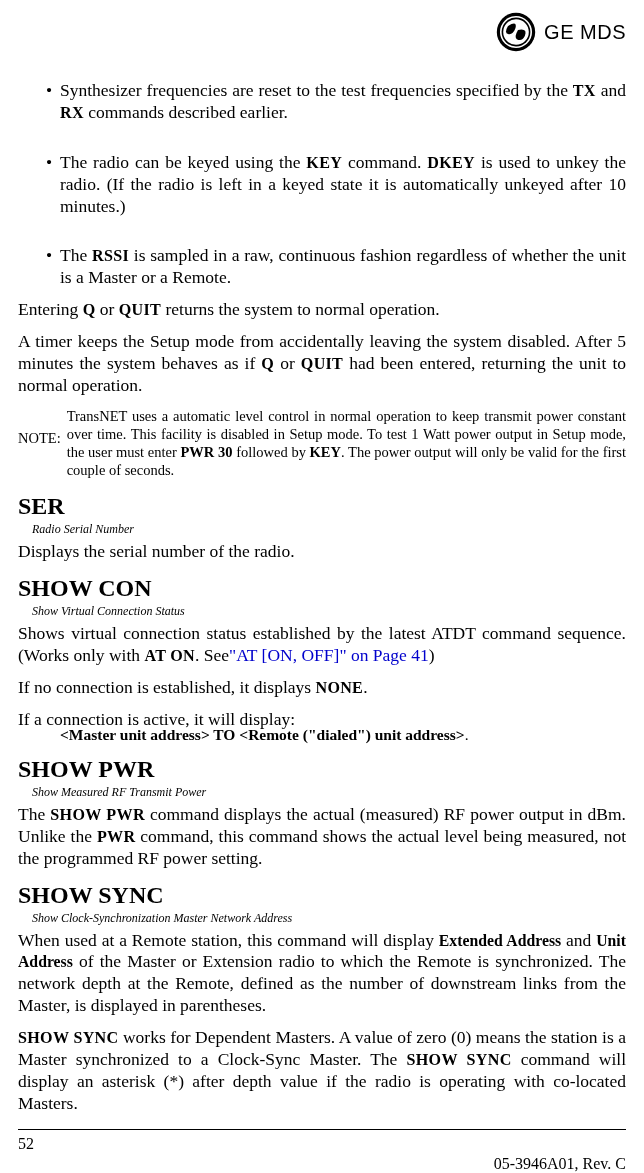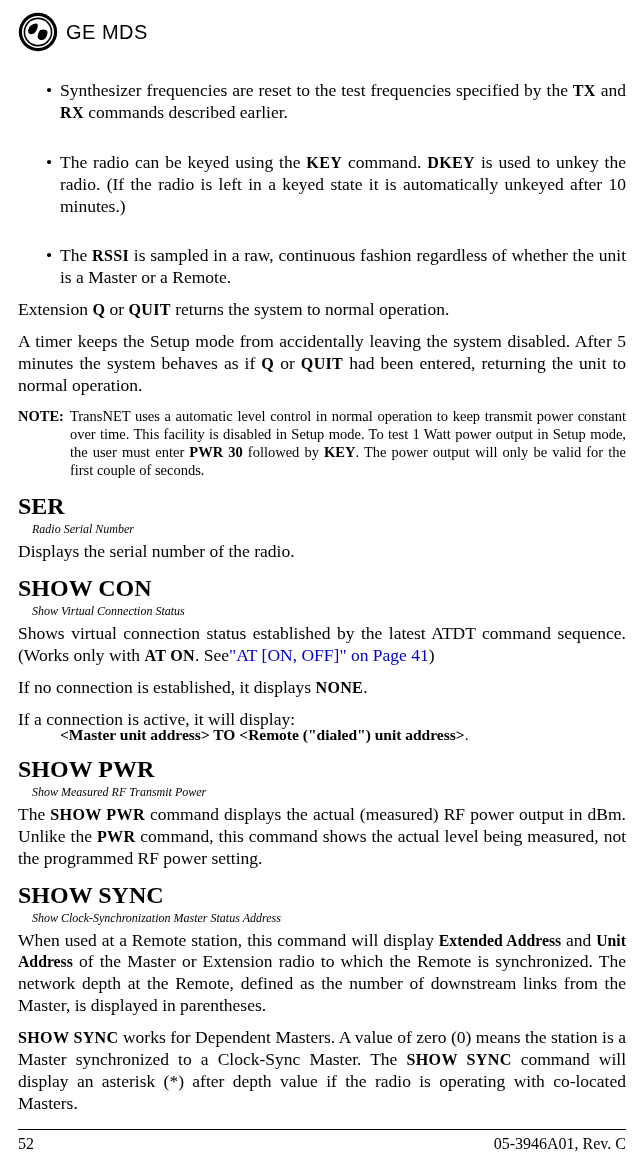--- a/index.html
+++ b/index.html
@@ -11,20 +11,21 @@
     padding: 12px 18px 14px 18px;
     width: 644px;
     box-sizing: border-box;
     background: #fff;
   }
   .header-logo {
     display: flex;
     align-items: center;
     gap: 8px;
     margin-bottom: 14px;
+    justify-content: flex-end;
   }
   .ge-monogram {
     width: 40px;
     height: 40px;
     display: block;
   }
   .brand-text {
     font-family: Arial, Helvetica, sans-serif;
     font-weight: 400;
     font-size: 20px;
@@ -51,21 +52,21 @@
   p { margin: 0 0 10px 0; text-align: justify; }
   .sc { font-variant: small-caps; letter-spacing: 0.3px; font-weight: bold; font-size: 0.92em; }
   .note-block {
     display: flex;
     gap: 6px;
     font-size: 14.5px;
     line-height: 1.25;
     margin: 6px 0 12px 0;
     text-align: justify;
   }
-  .note-label { font-weight: bold; white-space: nowrap; }
+  .note-label { font-weight: normal; white-space: nowrap; margin-top: 22px; }
   .cmd-head {
     font-weight: bold;
     font-size: 24px;
     margin: 8px 0 0 0;
   }
   .cmd-sub {
     font-style: italic;
     font-size: 12px;
     margin: 1px 0 4px 14px;
   }
@@ -76,20 +77,21 @@
     margin-top: -6px;
     margin-bottom: 10px;
   }
   .footer {
     border-top: 1px solid #000;
     margin-top: 14px;
     padding-top: 4px;
     display: flex;
     justify-content: space-between;
     font-size: 16px;
+    flex-direction: column;
   }
   .footer .pn { width: 40px; }
   .footer .mid { flex: 1; text-align: left; padding-left: 40px;}
   .footer .rev { text-align: right; }
   .b { font-weight: bold; }
   .sans-sc { font-family: inherit; font-weight: bold; font-size: 0.9em; }
 </style>
 </head>
 <body>
 
@@ -111,21 +113,21 @@
   </li>
   <li>
     <span>The radio can be keyed using the </span><span class="sc">KEY</span><span> command. </span><span class="sc">DKEY</span><span> is used to unkey the radio. (If the radio is left in a keyed state it is automatically unkeyed after 10 minutes.)</span>
   </li>
   <li>
     <span>The </span><span class="sc">RSSI</span><span> is sampled in a raw, continuous fashion regardless of whether the unit is a Master or a Remote.</span>
   </li>
 </ul>
 
 <p>
-  <span>Extension </span><span class="sc">Q</span><span> or </span><span class="sc">QUIT</span><span> returns the system to normal operation.</span>
+  <span>Entering </span><span class="sc">Q</span><span> or </span><span class="sc">QUIT</span><span> returns the system to normal operation.</span>
 </p>
 
 <p>
   <span>A timer keeps the Setup mode from accidentally leaving the system disabled. After 5 minutes the system behaves as if </span><span class="sc">Q</span><span> or </span><span class="sc">QUIT</span><span> had been entered, returning the unit to normal operation.</span>
 </p>
 
 <div class="note-block">
   <div class="note-label">NOTE:</div>
   <div>
     <span>TransNET uses a automatic level control in normal operation to keep transmit power constant over time. This facility is disabled in Setup mode. To test 1 Watt power output in Setup mode, the user must enter </span><span class="b">PWR 30</span><span> followed by </span><span class="b">KEY</span><span>. The power output will only be valid for the first couple of seconds.</span>
@@ -149,21 +151,21 @@
   <span class="b">&lt;Master unit address&gt; TO &lt;Remote ("dialed") unit address&gt;</span><span>.</span>
 </p>
 
 <div class="cmd-head">SHOW PWR</div>
 <div class="cmd-sub">Show Measured RF Transmit Power</div>
 <p>
   <span>The </span><span class="sc">SHOW PWR</span><span> command displays the actual (measured) RF power output in dBm. Unlike the </span><span class="sc">PWR</span><span> command, this command shows the actual level being measured, not the programmed RF power setting.</span>
 </p>
 
 <div class="cmd-head">SHOW SYNC</div>
-<div class="cmd-sub">Show Clock-Synchronization Master Status Address</div>
+<div class="cmd-sub">Show Clock-Synchronization Master Network Address</div>
 <p>
   <span>When used at a Remote station, this command will display </span><span class="sans-sc">Extended Address</span><span> and </span><span class="sans-sc">Unit Address</span><span> of the Master or Extension radio to which the Remote is synchronized. The network depth at the Remote, defined as the number of downstream links from the Master, is displayed in parentheses.</span>
 </p>
 <p>
   <span class="sc">SHOW SYNC</span><span> works for Dependent Masters. A value of zero (0) means the station is a Master synchronized to a Clock-Sync Master. The </span><span class="sc">SHOW SYNC</span><span> command will display an asterisk (*) after depth value if the radio is operating with co-located Masters.</span>
 </p>
 
 <div class="footer">
   <span class="pn">52</span>
   <span class="rev">05-3946A01, Rev. C</span>

